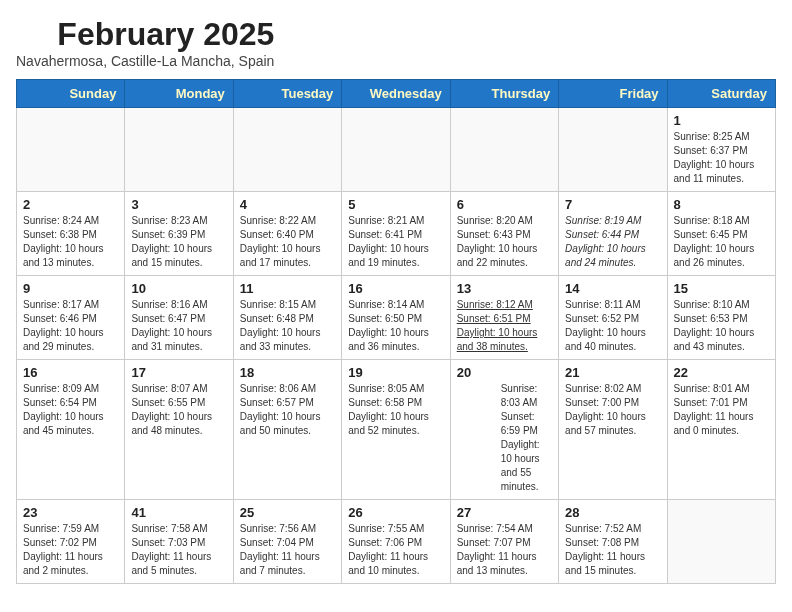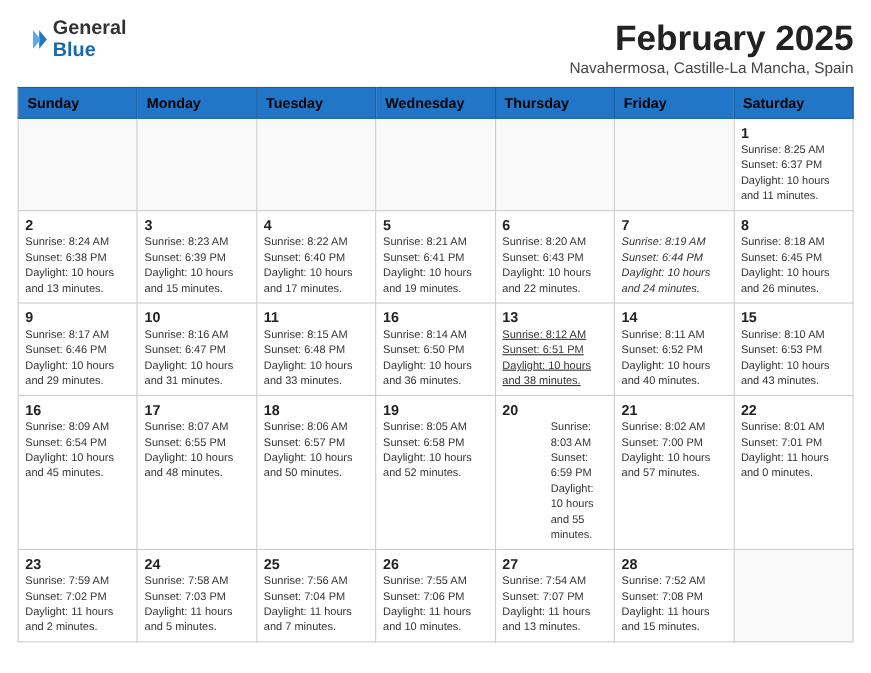--- a/index.html
+++ b/index.html
@@ -44,22 +44,22 @@
       font-size: 14px;
       color: #444;
     }
     .calendar {
       width: 100%;
       border-collapse: collapse;
       border: 1px solid #ccc;
     }
     .calendar th {
       background-color: #2176c7;
-      color: #000000;
-      text-align: left;
+      color: #fef9c3;
+      text-align: right;
       padding: 6px 8px;
       font-size: 13px;
       font-weight: bold;
       border: 1px solid #1a5fa0;
     }
     .calendar td {
       vertical-align: top;
       padding: 5px 6px;
       font-size: 10.5px;
       color: #333;
@@ -80,30 +80,20 @@
       line-height: 1.4;
     }
     .empty-cell {
       background: #f9f9f9;
     }
   </style>
 </head>
 <body>
 
 <div class="header">
-  <div class="logo">
-    <svg class="logo-icon" viewBox="0 0 40 40">
-      <polygon points="28,8 38,20 28,32" fill="#2176c7"></polygon>
-      <polygon points="20,8 30,20 20,32" fill="#5aaae7"></polygon>
-    </svg>
-    <div class="logo-text">
-      <span class="logo-general">General</span><br>
-      <span class="logo-blue">Blue</span>
-    </div>
-  </div>
   <div class="title-block">
     <div class="month-title">February 2025</div>
     <div class="subtitle">Navahermosa, Castille-La Mancha, Spain</div>
   </div>
 </div>
 
 <table class="calendar">
   <thead>
     <tr>
     <th>Sunday</th>
@@ -286,21 +276,21 @@
       </tr>
       <tr>
         <td>
           <span class="day-num">23</span>
           <div class="day-info" style="white-space: pre-line;">Sunrise: 7:59 AM
 Sunset: 7:02 PM
 Daylight: 11 hours
 and 2 minutes.</div>
         </td>
         <td>
-          <span class="day-num">24</span>
+          <span class="day-num">41</span>
           <div class="day-info" style="white-space: pre-line;">Sunrise: 7:58 AM
 Sunset: 7:03 PM
 Daylight: 11 hours
 and 5 minutes.</div>
         </td>
         <td>
           <span class="day-num">25</span>
           <div class="day-info" style="white-space: pre-line;">Sunrise: 7:56 AM
 Sunset: 7:04 PM
 Daylight: 11 hours

